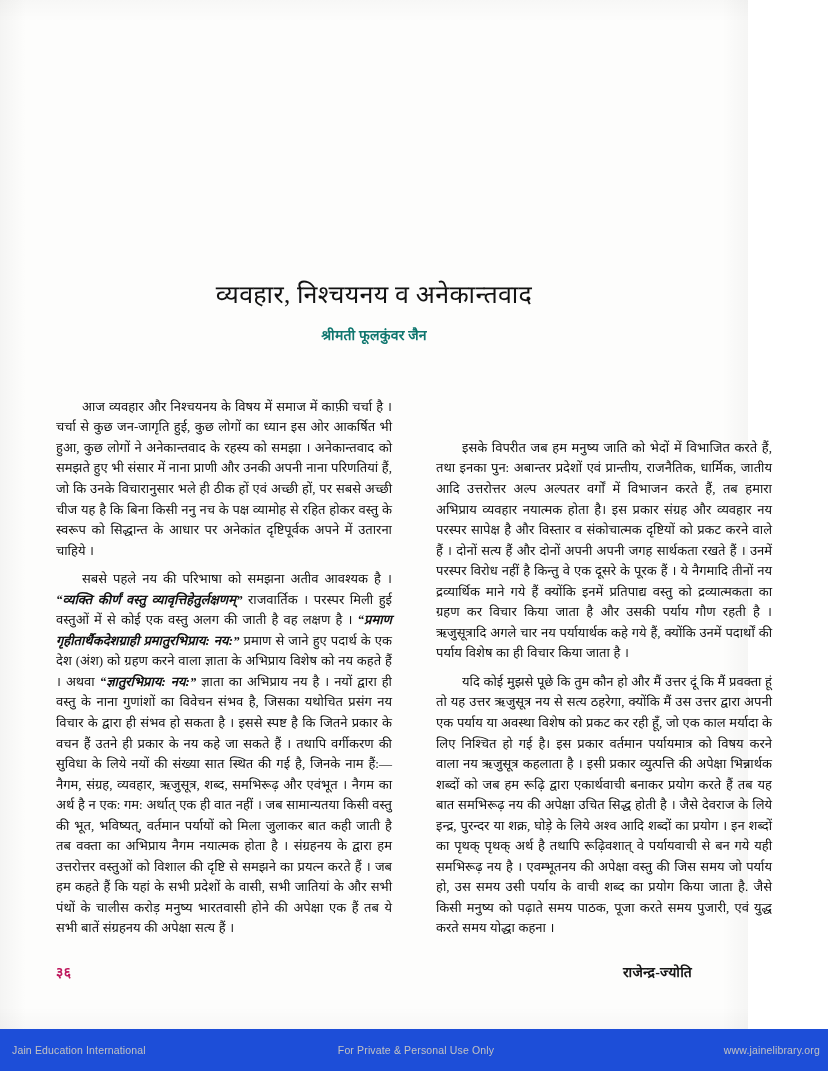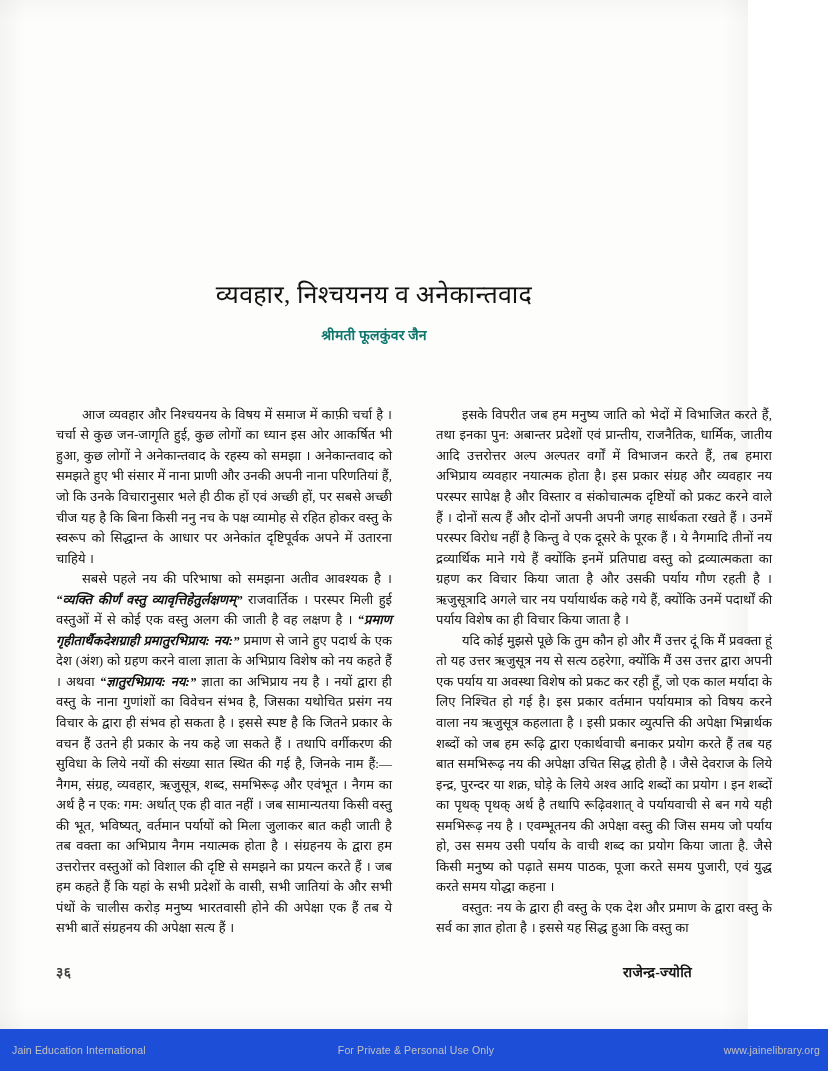--- a/index.html
+++ b/index.html
@@ -83,41 +83,41 @@
     font-size: 13.0px;
     line-height: 20.55px;
     text-align: justify;
     text-align-last: left;
     text-justify: inter-word;
     word-spacing: 0.4px;
     color: #111111;
     text-indent: 26px;
     hyphens: none;
   }
-  .para + .para { margin-top: 0px; }
+  .para + .para { margin-top: 8px; }
   .para .q {
     font-style: italic;
     font-weight: 700;
   }
 
   
   #page-foot {
     position: absolute;
     left: 56px;
     right: 56px;
     top: 962px;
     display: flex;
     justify-content: space-between;
     align-items: baseline;
     font-size: 14px;
   }
   #folio {
     font-weight: 700;
     letter-spacing: 0.5px;
-    color: #404040;
+    color: #be185d;
   }
   #running-title {
     font-weight: 700;
     letter-spacing: 0.2px;
     color: #161616;
   }
 
   
   #scan-banner {
     position: absolute;
@@ -150,21 +150,20 @@
 
     <div class="column">
       <p class="para">आज व्यवहार और निश्चयनय के विषय में समाज में काफ़ी चर्चा है । चर्चा से कुछ जन-जागृति हुई, कुछ लोगों का ध्यान इस ओर आकर्षित भी हुआ, कुछ लोगों ने अनेकान्तवाद के रहस्य को समझा । अनेकान्तवाद को समझते हुए भी संसार में नाना प्राणी और उनकी अपनी नाना परिणतियां हैं, जो कि उनके विचारानुसार भले ही ठीक हों एवं अच्छी हों, पर सबसे अच्छी चीज यह है कि बिना किसी ननु नच के पक्ष व्यामोह से रहित होकर वस्तु के स्वरूप को सिद्धान्त के आधार पर अनेकांत दृष्टिपूर्वक अपने में उतारना चाहिये ।</p>
 
       <p class="para"><span>सबसे पहले नय की परिभाषा को समझना अतीव आवश्यक है ।</span> <span class="q">“व्यक्ति कीर्णं वस्तु व्यावृत्तिहेतुर्लक्षणम्”</span> <span>राजवार्तिक । परस्पर मिली हुई वस्तुओं में से कोई एक वस्तु अलग की जाती है वह लक्षण है ।</span> <span class="q">“प्रमाण गृहीतार्थैकदेशग्राही प्रमातुरभिप्राय: नय:”</span> <span>प्रमाण से जाने हुए पदार्थ के एक देश (अंश) को ग्रहण करने वाला ज्ञाता के अभिप्राय विशेष को नय कहते हैं । अथवा</span> <span class="q">“ज्ञातुरभिप्राय: नय:”</span> <span>ज्ञाता का अभिप्राय नय है । नयों द्वारा ही वस्तु के नाना गुणांशों का विवेचन संभव है, जिसका यथोचित प्रसंग नय विचार के द्वारा ही संभव हो सकता है । इससे स्पष्ट है कि जितने प्रकार के वचन हैं उतने ही प्रकार के नय कहे जा सकते हैं । तथापि वर्गीकरण की सुविधा के लिये नयों की संख्या सात स्थित की गई है, जिनके नाम हैं:—नैगम, संग्रह, व्यवहार, ऋजुसूत्र, शब्द, समभिरूढ़ और एवंभूत । नैगम का अर्थ है न एक: गम: अर्थात् एक ही वात नहीं । जब सामान्यतया किसी वस्तु की भूत, भविष्यत्, वर्तमान पर्यायों को मिला जुलाकर बात कही जाती है तब वक्ता का अभिप्राय नैगम नयात्मक होता है । संग्रहनय के द्वारा हम उत्तरोत्तर वस्तुओं को विशाल की दृष्टि से समझने का प्रयत्न करते हैं । जब हम कहते हैं कि यहां के सभी प्रदेशों के वासी, सभी जातियां के और सभी पंथों के चालीस करोड़ मनुष्य भारतवासी होने की अपेक्षा एक हैं तब ये सभी बातें संग्रहनय की अपेक्षा सत्य हैं ।</span></p>
     </div>
 
     <div class="column">
       <p class="para">इसके विपरीत जब हम मनुष्य जाति को भेदों में विभाजित करते हैं, तथा इनका पुन: अबान्तर प्रदेशों एवं प्रान्तीय, राजनैतिक, धार्मिक, जातीय आदि उत्तरोत्तर अल्प अल्पतर वर्गों में विभाजन करते हैं, तब हमारा अभिप्राय व्यवहार नयात्मक होता है। इस प्रकार संग्रह और व्यवहार नय परस्पर सापेक्ष है और विस्तार व संकोचात्मक दृष्टियों को प्रकट करने वाले हैं । दोनों सत्य हैं और दोनों अपनी अपनी जगह सार्थकता रखते हैं । उनमें परस्पर विरोध नहीं है किन्तु वे एक दूसरे के पूरक हैं । ये नैगमादि तीनों नय द्रव्यार्थिक माने गये हैं क्योंकि इनमें प्रतिपाद्य वस्तु को द्रव्यात्मकता का ग्रहण कर विचार किया जाता है और उसकी पर्याय गौण रहती है । ऋजुसूत्रादि अगले चार नय पर्यायार्थक कहे गये हैं, क्योंकि उनमें पदार्थों की पर्याय विशेष का ही विचार किया जाता है ।</p>
       <p class="para">यदि कोई मुझसे पूछे कि तुम कौन हो और मैं उत्तर दूं कि मैं प्रवक्ता हूं तो यह उत्तर ऋजुसूत्र नय से सत्य ठहरेगा, क्योंकि मैं उस उत्तर द्वारा अपनी एक पर्याय या अवस्था विशेष को प्रकट कर रही हूँ, जो एक काल मर्यादा के लिए निश्चित हो गई है। इस प्रकार वर्तमान पर्यायमात्र को विषय करने वाला नय ऋजुसूत्र कहलाता है । इसी प्रकार व्युत्पत्ति की अपेक्षा भिन्नार्थक शब्दों को जब हम रूढ़ि द्वारा एकार्थवाची बनाकर प्रयोग करते हैं तब यह बात समभिरूढ़ नय की अपेक्षा उचित सिद्ध होती है । जैसे देवराज के लिये इन्द्र, पुरन्दर या शक्र, घोड़े के लिये अश्व आदि शब्दों का प्रयोग । इन शब्दों का पृथक् पृथक् अर्थ है तथापि रूढ़िवशात् वे पर्यायवाची से बन गये यही समभिरूढ़ नय है । एवम्भूतनय की अपेक्षा वस्तु की जिस समय जो पर्याय हो, उस समय उसी पर्याय के वाची शब्द का प्रयोग किया जाता है. जैसे किसी मनुष्य को पढ़ाते समय पाठक, पूजा करते समय पुजारी, एवं युद्ध करते समय योद्धा कहना ।</p>
-      <p class="para">वस्तुत: नय के द्वारा ही वस्तु के एक देश और प्रमाण के द्वारा वस्तु के सर्व का ज्ञात होता है । इससे यह सिद्ध हुआ कि वस्तु का</p>
     </div>
 
   </div>
 
   <div id="page-foot">
     <span id="folio">३६</span>
     <span id="running-title">राजेन्द्र-ज्योति</span>
   </div>
 
 </div>

